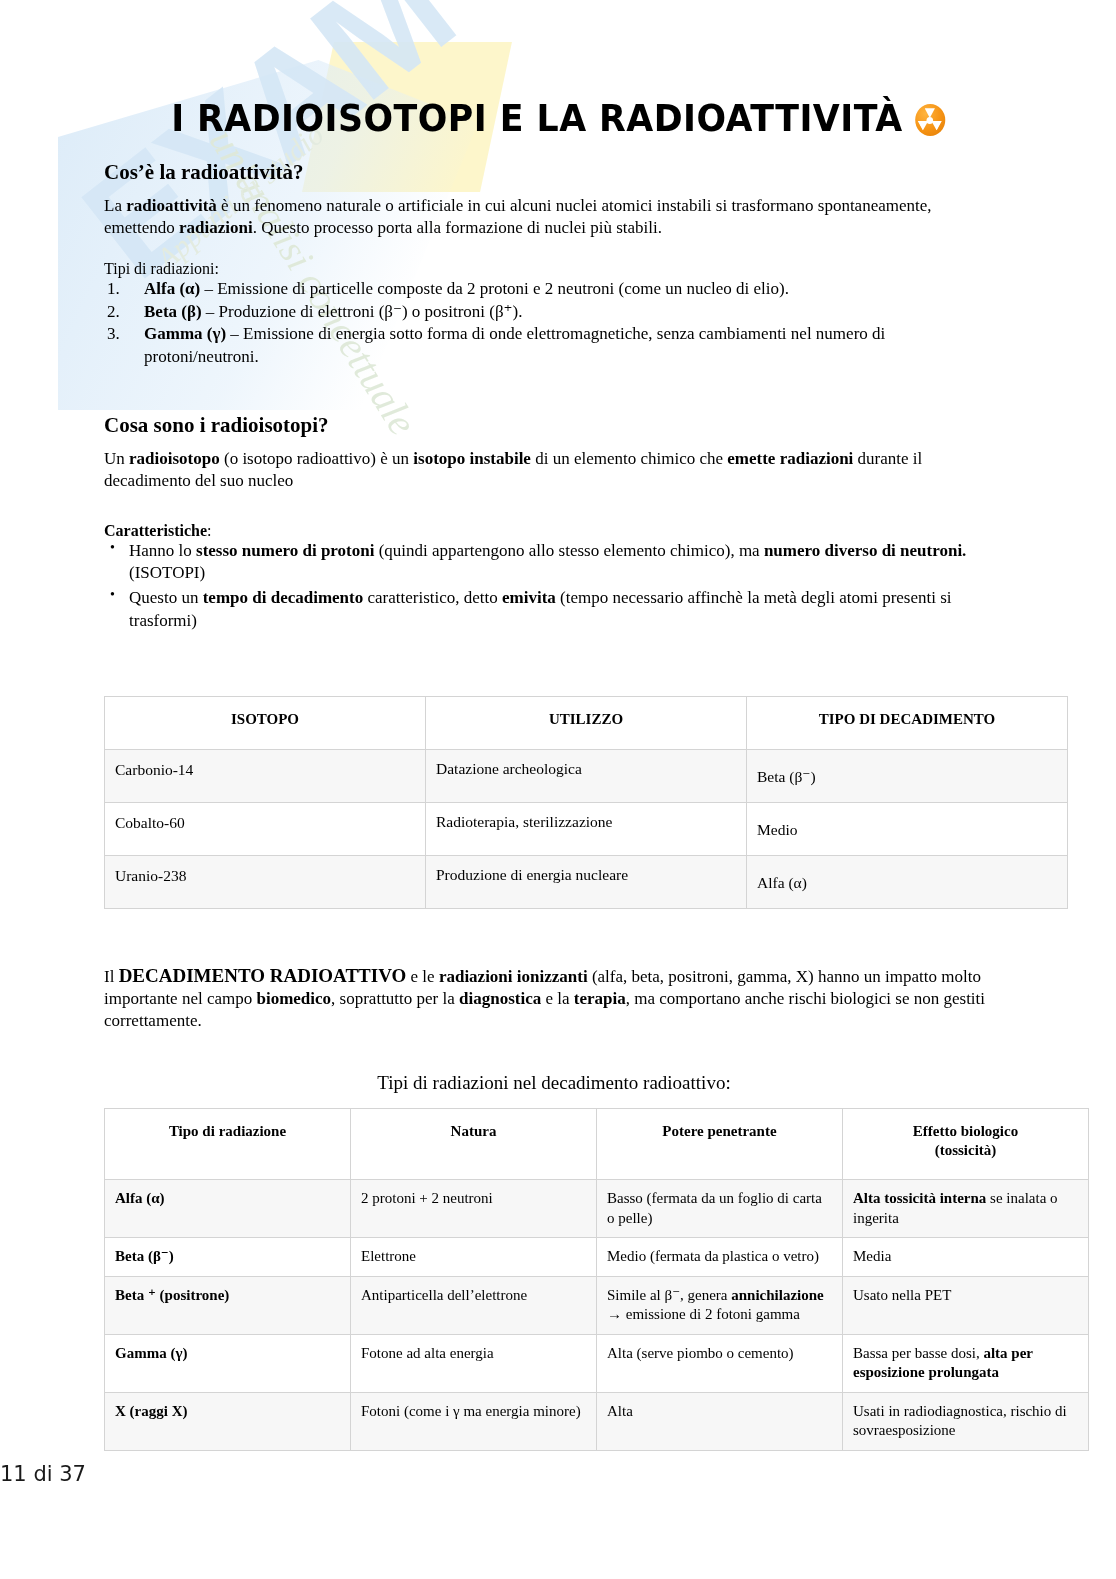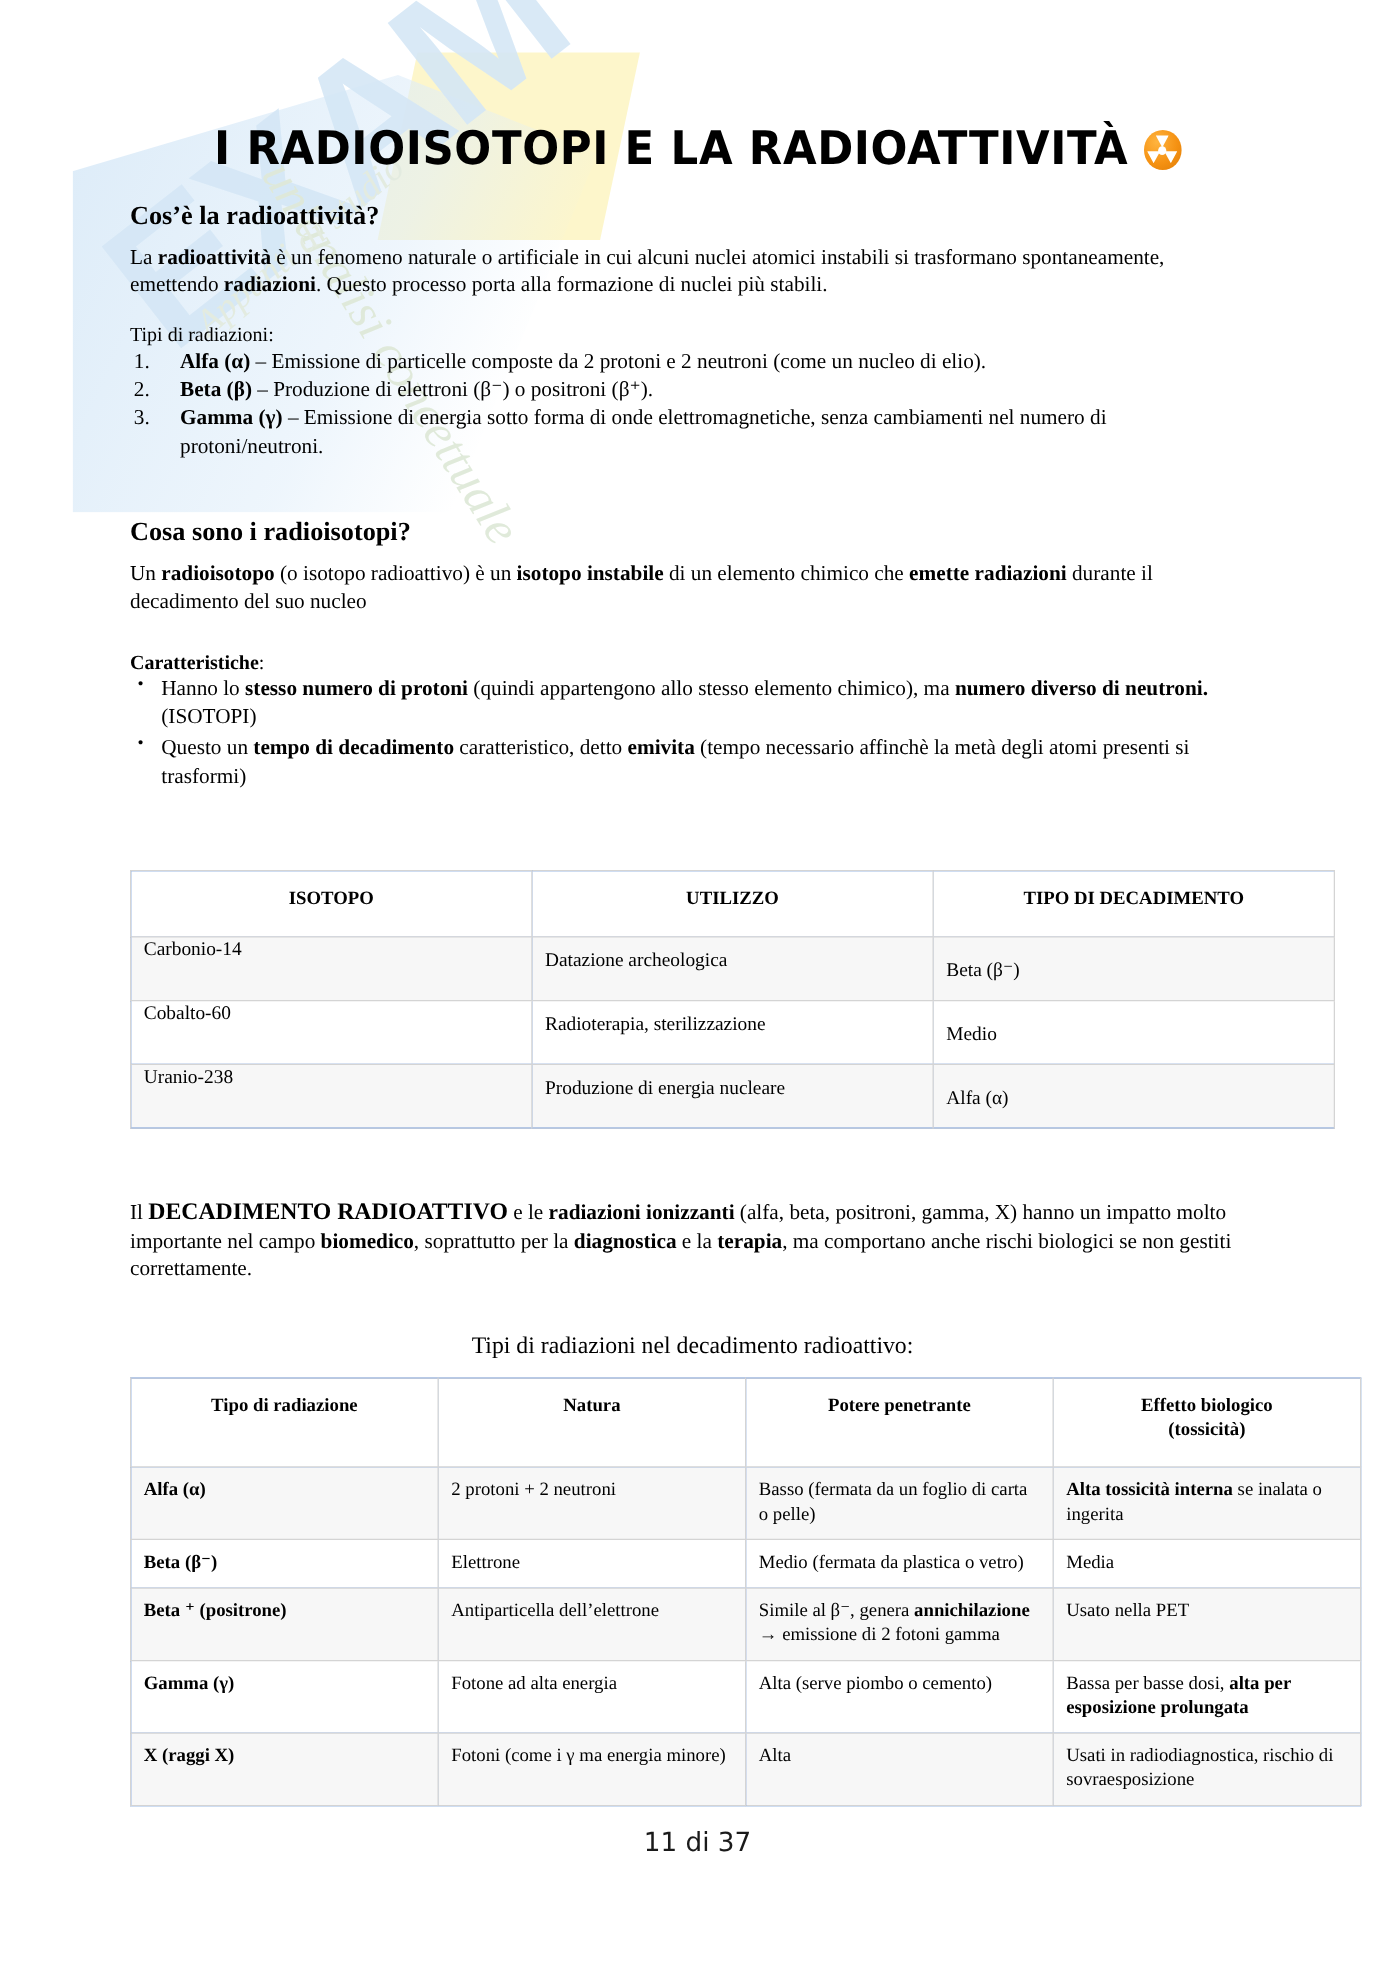--- a/index.html
+++ b/index.html
@@ -202,21 +202,21 @@
     text-align: center;
     font-size: 19px;
     margin: 0 0 14px 0;
   }
 
   
   table.doc-table {
     border-collapse: collapse;
     width: 900px;
     table-layout: fixed;
-    background: #3b82f6;
+    background: #000000;
   }
   table.doc-table td, table.doc-table th {
     border: 1px solid #d4d4d4;
     vertical-align: top;
     padding: 9px 10px 9px 10px;
     font-weight: normal;
     text-align: left;
   }
   table.doc-table thead th {
     text-align: center;
@@ -224,35 +224,35 @@
     font-size: 15px;
     padding-top: 13px;
     padding-bottom: 20px;
     background: #ffffff;
     line-height: 1.22;
   }
   
   #table-isotopi td { font-size: 15.5px; line-height: 1.3; height: 24px; }
   #table-isotopi tbody tr:nth-child(odd) td { background: #f7f7f7; }
   #table-isotopi tbody tr:nth-child(even) td { background: #ffffff; }
-  #table-isotopi td.c0 { padding-top: 0; padding-bottom: 18px; }
+  #table-isotopi td.c0 { padding-top: 10px; padding-bottom: 18px; }
   #table-isotopi td.c2 { padding-top: 17px; }
 
   
   #table-radiazioni td { font-size: 15px; line-height: 1.3; }
   #table-radiazioni tbody tr:nth-child(odd) td { background: #f7f7f7; }
   #table-radiazioni tbody tr:nth-child(even) td { background: #ffffff; }
   #table-radiazioni td.first { font-weight: bold; }
 
   .page-footer {
     position: absolute;
     left: 0;
     right: 0;
     top: 1462px;
-    text-align: center;
+    text-align: left;
     font-family: "DejaVu Sans", "Liberation Sans", sans-serif;
     font-size: 21px;
     color: #1a1a1a;
   }
 
   b, strong { font-weight: bold; text-align: right; }
 </style>
 </head>
 <body>
 

